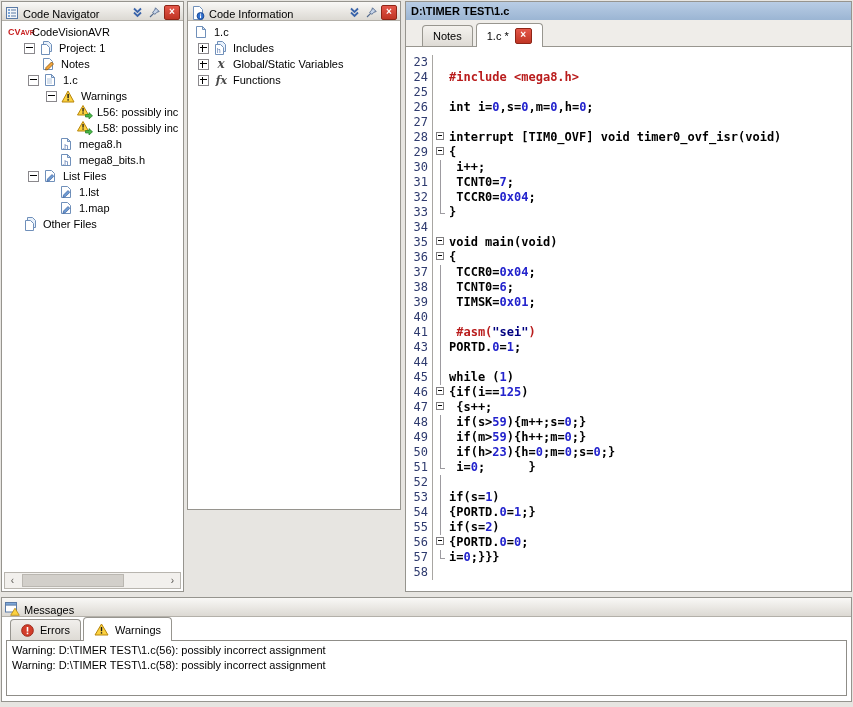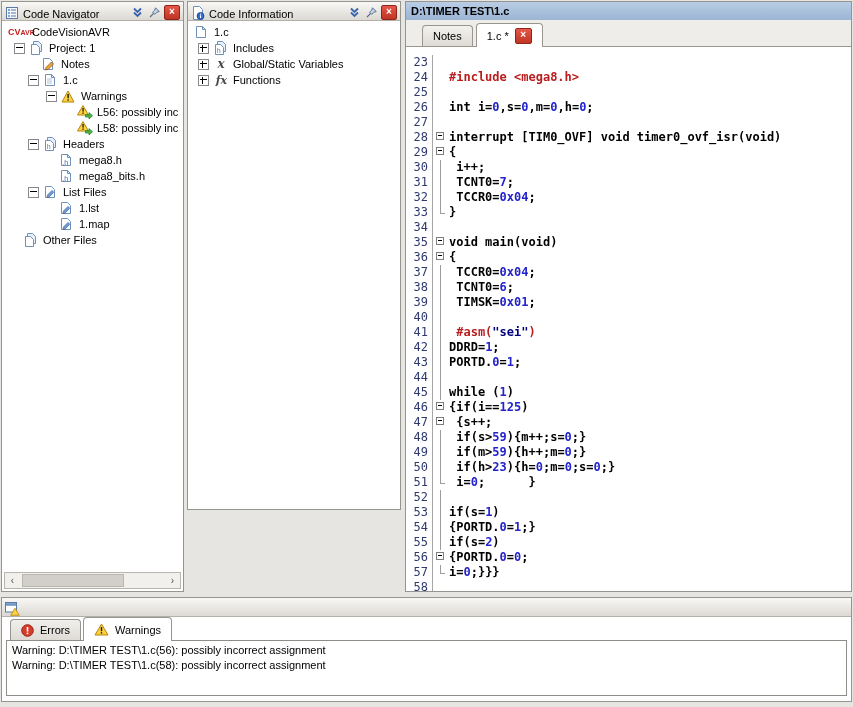--- a/index.html
+++ b/index.html
@@ -105,21 +105,21 @@
     </span>
   </div>
   <div class="tree" style="top:19px;bottom:19px;">
     <div class="trow" style="padding-left:6px">
         <span class="cvlogo">
           <span class="t">CV</span>
           <span class="b">AVR</span>
         </span>
         <span>CodeVisionAVR</span>
       </div>
-    <div class="trow" style="padding-left:12px">
+    <div class="trow" style="padding-left:22px">
         <span class="exp"></span>
         <span class="ticn">
           <svg width="15" height="14" viewBox="0 0 15 14">
             <path d="M4.5 0.5 h5 l3 3 v7 h-8 z" fill="#e8f1fb" stroke="#7090ba"></path>
             <path d="M2.5 3.5 h5 l3 3 v7 h-8 z" fill="#fff" stroke="#7090ba"></path>
           </svg>
         </span>
         <span>Project: 1</span>
       </div>
     <div class="trow" style="padding-left:26px">
@@ -170,31 +170,20 @@
         <span class="expsp"></span>
         <span class="ticn">
           <svg width="16" height="14" viewBox="0 0 16 14">
             <path d="M6 0.5 L11.5 10 H0.5 Z" fill="#fcd240" stroke="#b8860b"></path>
             <rect x="5.4" y="3" width="1.3" height="3.6" fill="#1a1a1a"></rect>
             <rect x="5.4" y="7.4" width="1.3" height="1.3" fill="#1a1a1a"></rect>
             <path d="M8.5 9.6 h3.5 v-2 l3.5 3.2 -3.5 3.2 v-2 h-3.5 z" fill="#49b749" stroke="#1f7a1f" stroke-width="0.7"></path>
           </svg>
         </span>
         <span>L58: possibly inc</span>
-      </div>
-    <div class="trow" style="padding-left:26px">
-        <span class="exp"></span>
-        <span class="ticn">
-          <svg width="15" height="14" viewBox="0 0 15 14">
-            <path d="M4.5 0.5 h5 l3 3 v7 h-8 z" fill="#e8f1fb" stroke="#7090ba"></path>
-            <path d="M2.5 3.5 h5 l3 3 v7 h-8 z" fill="#fff" stroke="#7090ba"></path>
-            <text x="4" y="12" font-size="6.5" fill="#4468a8">h</text>
-          </svg>
-        </span>
-        <span>Headers</span>
       </div>
     <div class="trow" style="padding-left:44px">
         <span class="expsp"></span>
         <span class="ticn">
           <svg width="13" height="14" viewBox="0 0 13 14">
             <path d="M2.5 1.5 h6 l3 3 v8 h-9 z" fill="#fff" stroke="#7090ba"></path>
             <path d="M8.5 1.5 l3 3 h-3 z" fill="#d8e6f6" stroke="#7090ba"></path>
             <text x="3.2" y="11.5" font-size="7" fill="#4468a8">.h</text>
           </svg>
         </span>
@@ -426,25 +415,20 @@
         <span class="ln">40</span>
         <span class="fold" data-f="line"></span>
         <span class="ct"></span>
       </div>
     <div class="cl">
         <span class="ln">41</span>
         <span class="fold" data-f="line"></span>
         <span class="ct"><span class="sg" data-c="g"> #asm(</span><span class="sg" data-c="s">"sei"</span><span class="sg" data-c="g">)</span></span>
       </div>
     <div class="cl">
-        <span class="ln">42</span>
-        <span class="fold" data-f="line"></span>
-        <span class="ct"><span class="sg" data-c="k">DDRD=</span><span class="sg" data-c="n">1</span><span class="sg" data-c="k">;</span></span>
-      </div>
-    <div class="cl">
         <span class="ln">43</span>
         <span class="fold" data-f="line"></span>
         <span class="ct"><span class="sg" data-c="k">PORTD.</span><span class="sg" data-c="n">0</span><span class="sg" data-c="k">=</span><span class="sg" data-c="n">1</span><span class="sg" data-c="k">;</span></span>
       </div>
     <div class="cl">
         <span class="ln">44</span>
         <span class="fold" data-f="line"></span>
         <span class="ct"></span>
       </div>
     <div class="cl">
@@ -522,20 +506,21 @@
 
 <div class="panel" style="left:1px;top:597px;width:851px;height:105px;">
   <div class="phead">
     <span class="icn">
         <svg width="15" height="14" viewBox="0 0 15 14">
           <rect x="0.5" y="0.5" width="11" height="9.5" fill="#fff" stroke="#5b7aa6"></rect>
           <rect x="0.5" y="0.5" width="11" height="2.6" fill="#7da7d8" stroke="#5b7aa6"></rect>
           <path d="M10 6.2 L14.3 13.3 H5.7 Z" fill="#fcd240" stroke="#b8860b" stroke-width="0.8"></path>
         </svg>
       </span>
+    <span class="ptitle">Messages</span>
   </div>
   <div class="mtabs">
     <div class="mtab">
         <span class="icn">
           <svg width="13" height="13" viewBox="0 0 13 13">
             <circle cx="6.5" cy="6.5" r="5.8" fill="#d33d2a" stroke="#9c2617"></circle>
             <rect x="5.7" y="3" width="1.6" height="4.6" fill="#fff"></rect>
             <rect x="5.7" y="8.6" width="1.6" height="1.6" fill="#fff"></rect>
           </svg>
         </span>

